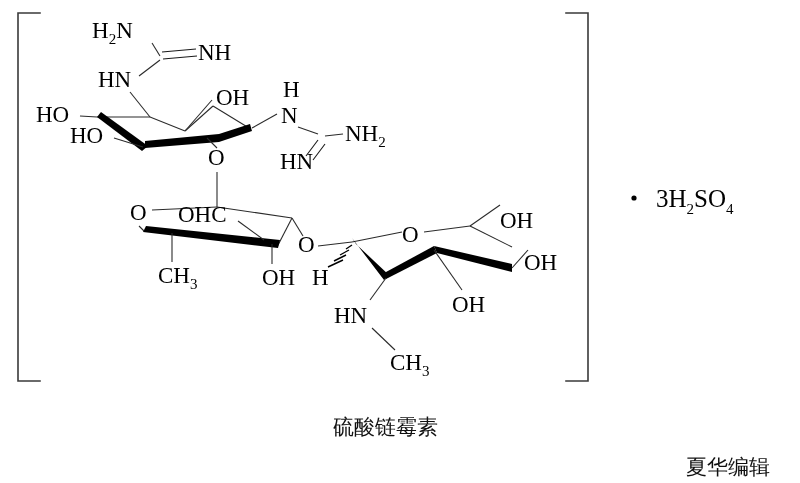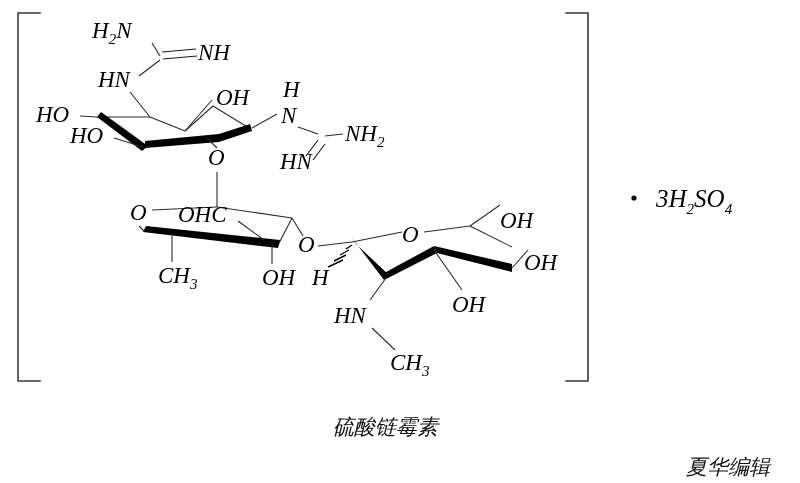--- a/index.html
+++ b/index.html
@@ -15,21 +15,20 @@
     overflow: hidden;
     font-family: "Liberation Serif", "DejaVu Serif", serif;
     color: #000000;
   }
   #structure-figure {
     position: absolute;
     left: 0;
     top: 0;
     width: 800px;
     height: 483px;
-    font-style: italic;
   }
   #structure-svg {
     display: block;
     width: 800px;
     height: 483px;
   }
   .atom-label {
     font-family: "Liberation Serif", "DejaVu Serif", serif;
     font-size: 23px;
     fill: #000000;

